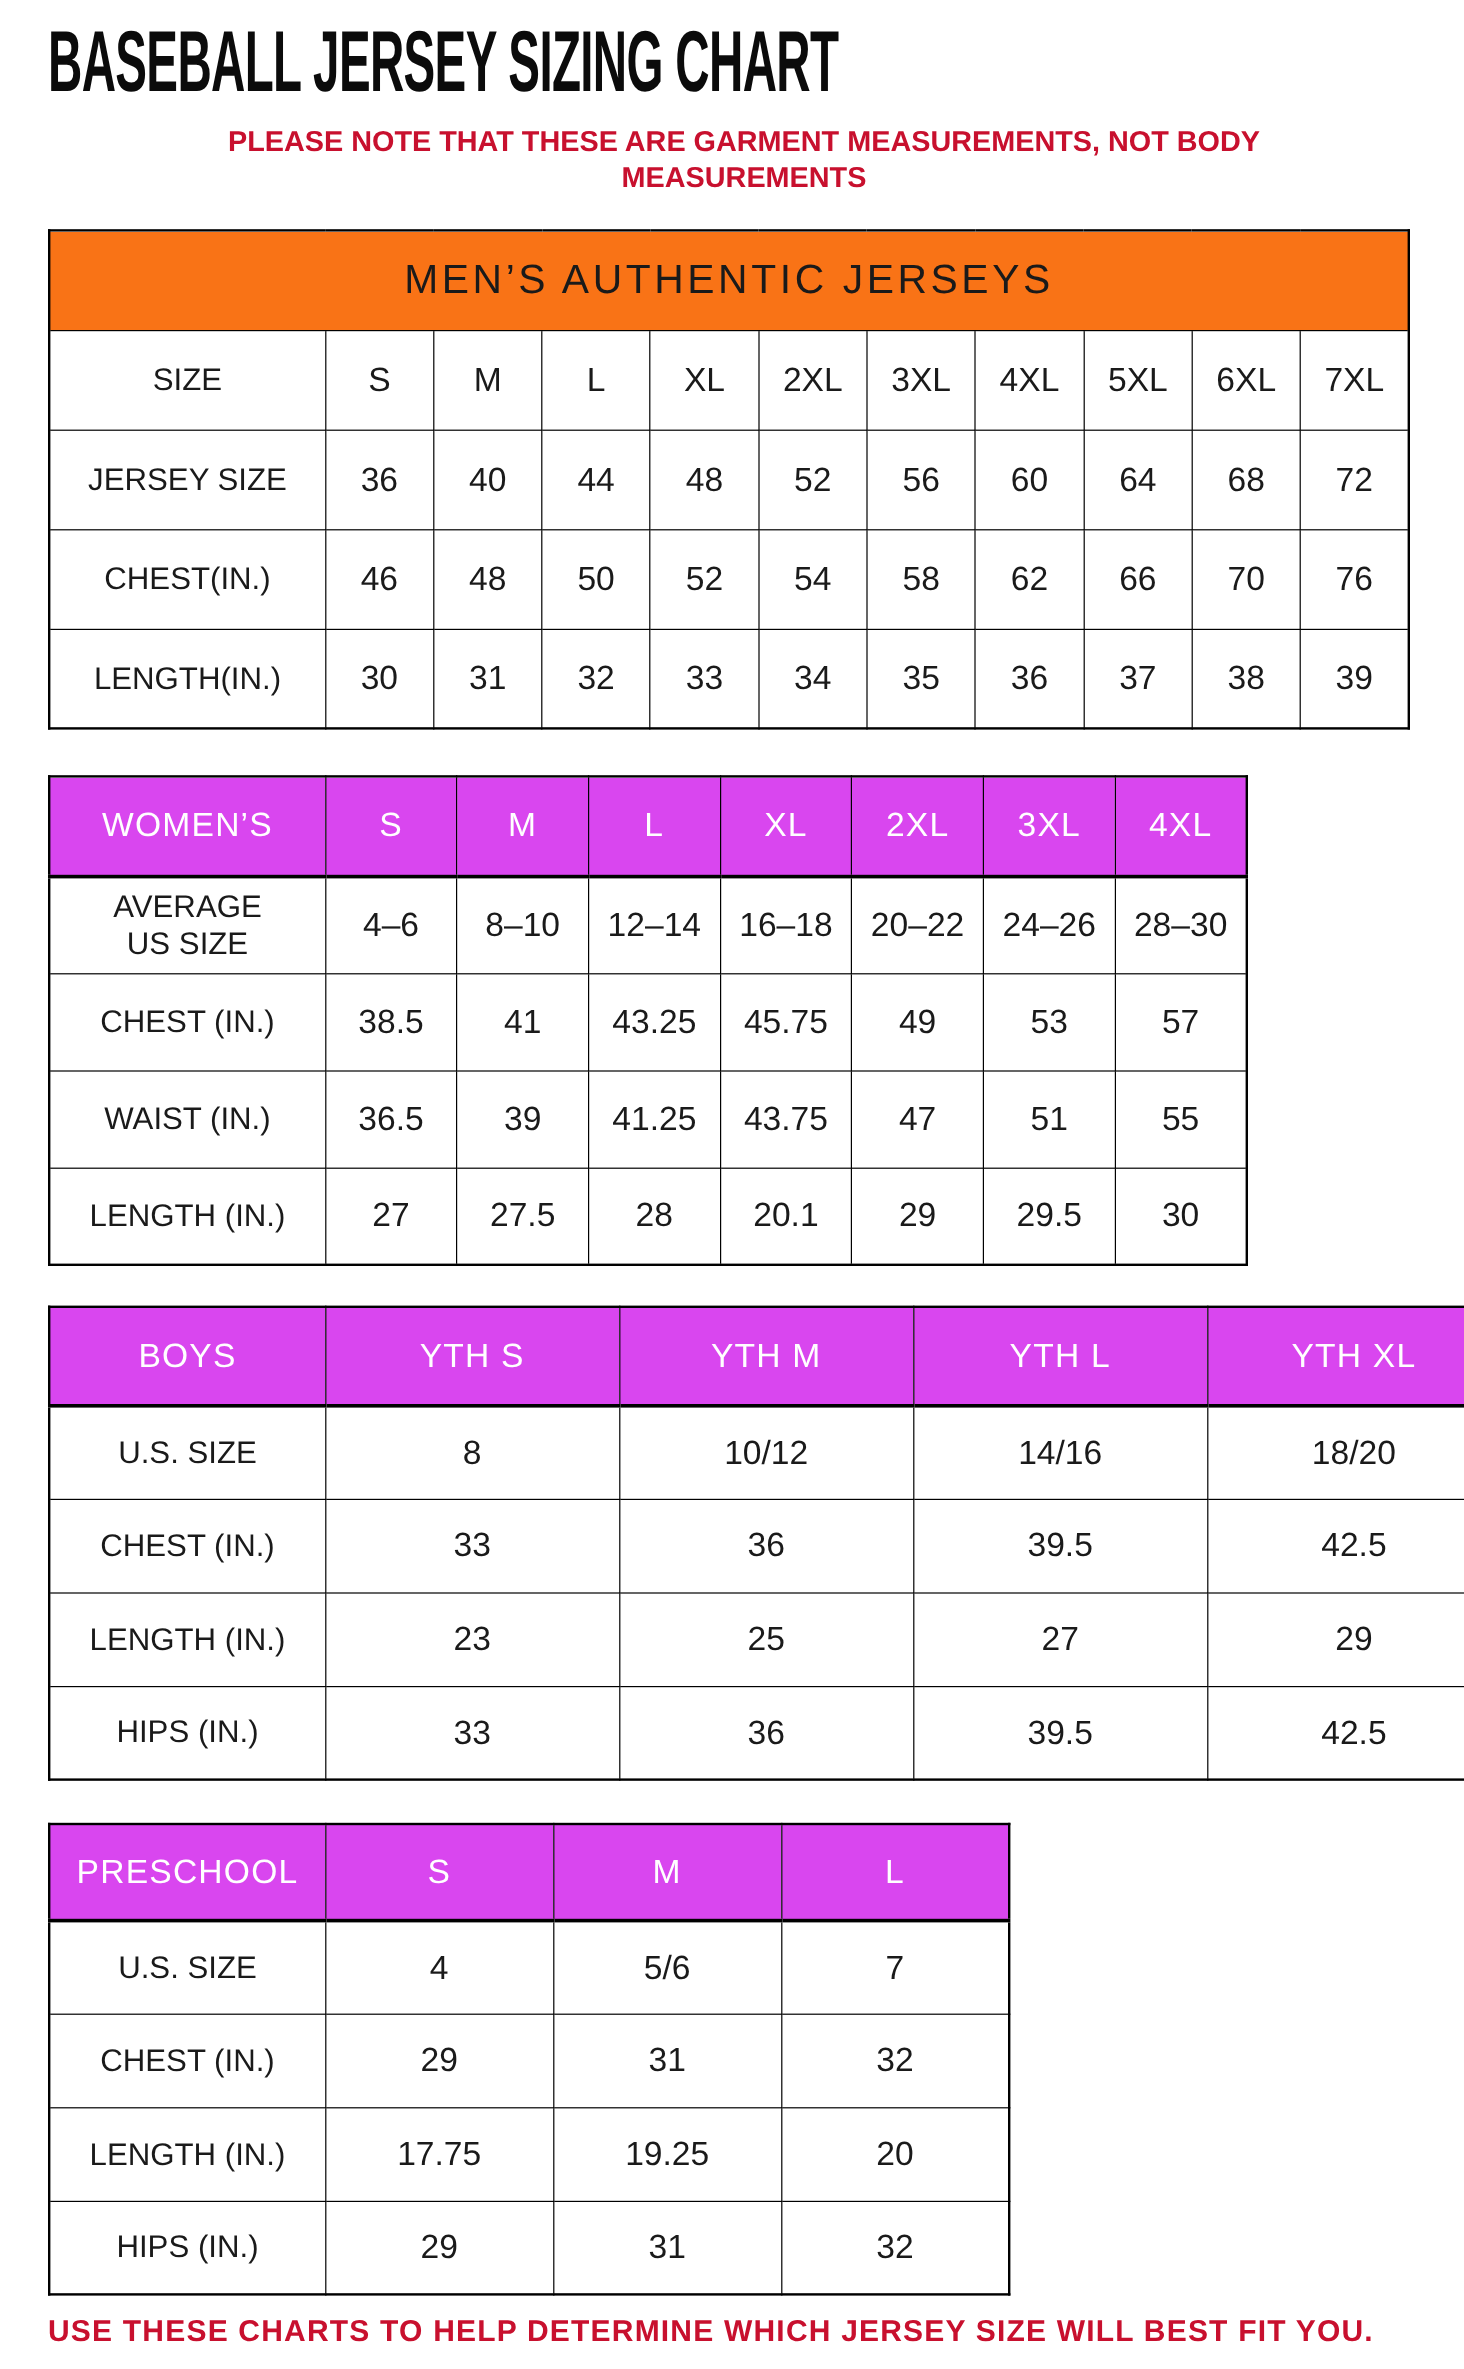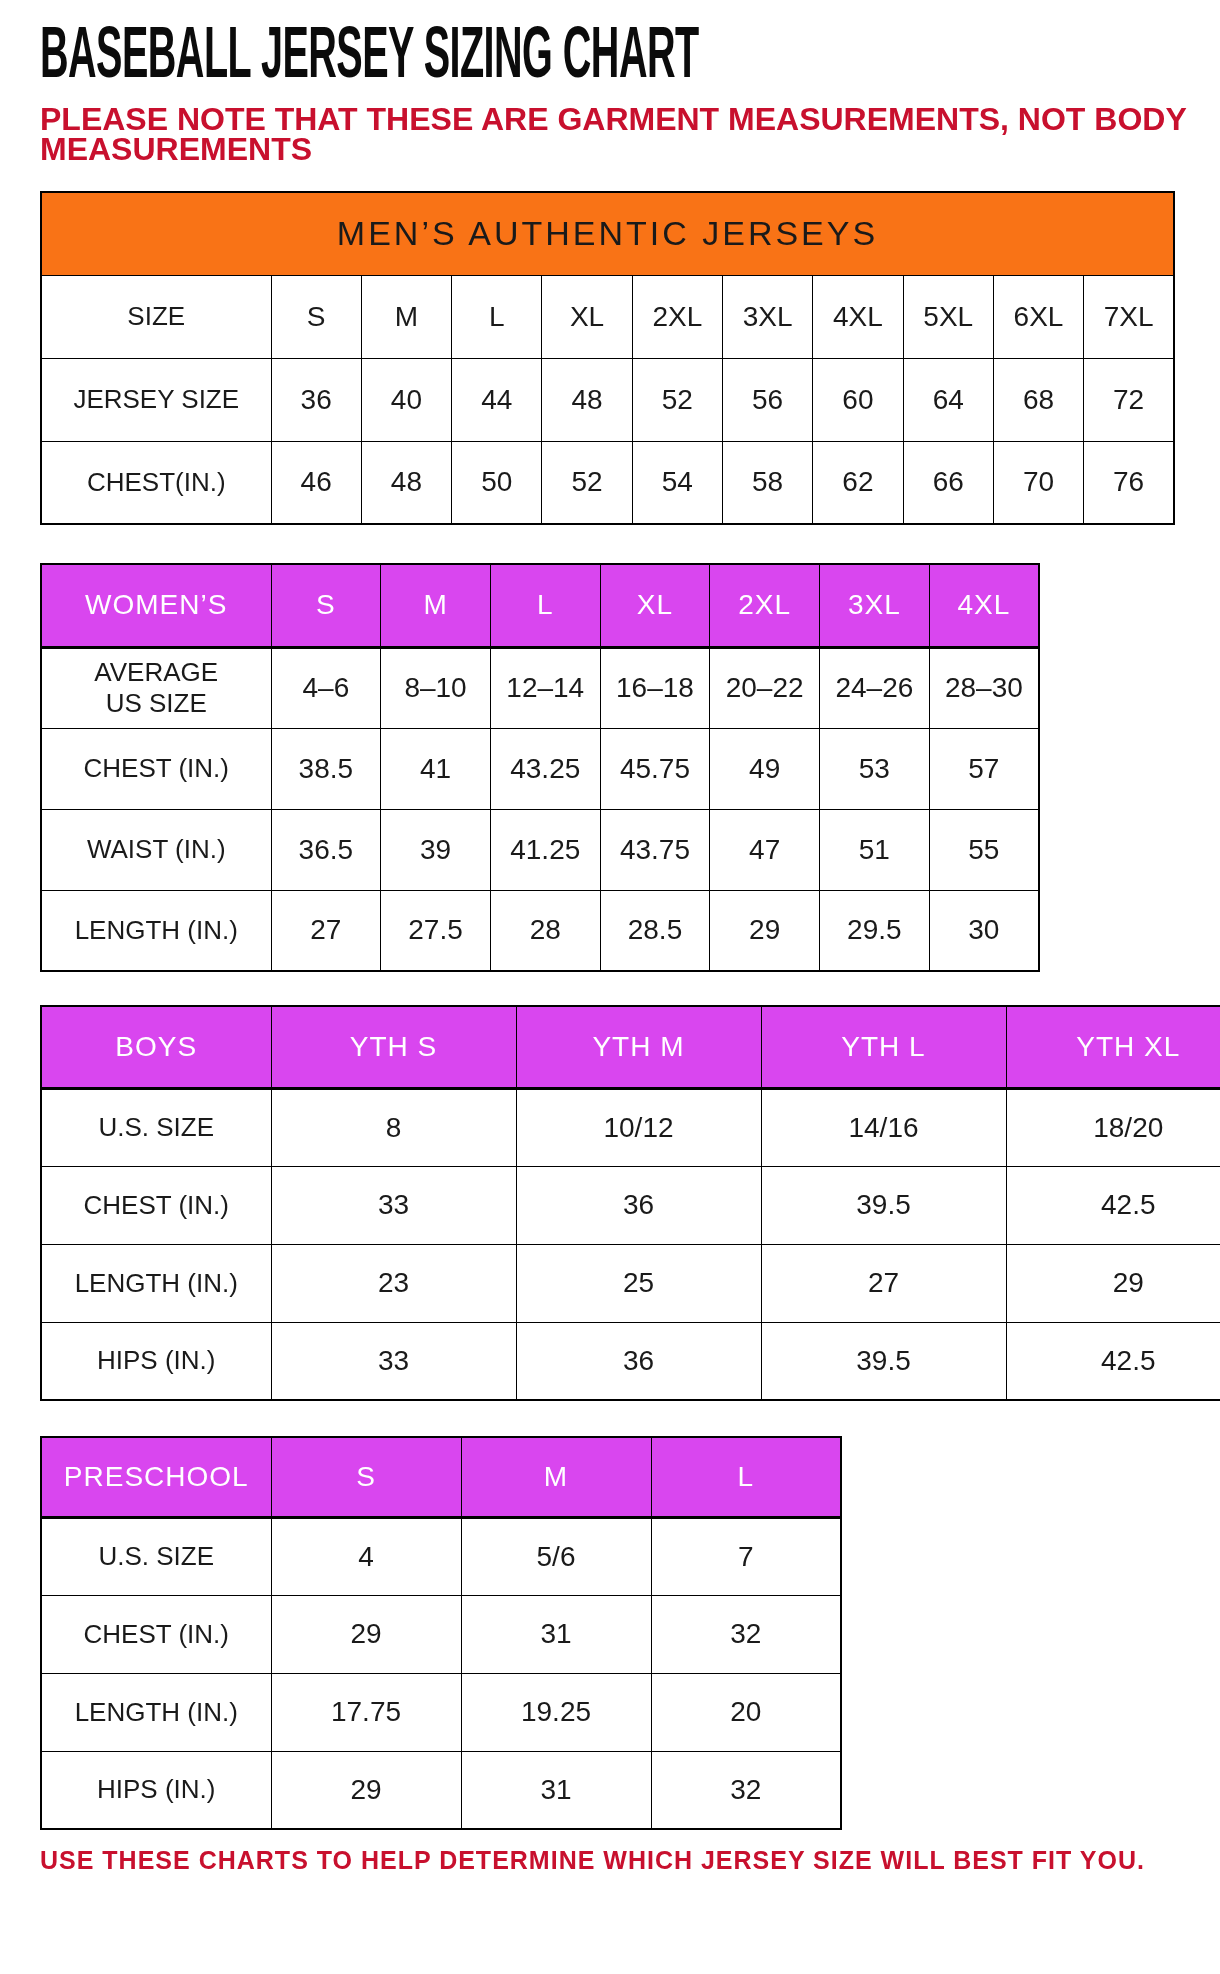--- a/index.html
+++ b/index.html
@@ -18,21 +18,21 @@
     line-height: 56px;
     font-size: 72px;
     font-weight: bold;
     letter-spacing: -1px;
     color: #0b0b0b;
     white-space: nowrap;
     transform: scaleX(0.55);
     transform-origin: left center;
   }
 
-  .note { font-size: 32px; font-weight: bold; line-height: 30px; }
+  .note { font-size: 24px; font-weight: bold; line-height: 30px; text-align: center; }
   .note, .footer { color: #c8102e; }
 
   .footer {
     margin-top: 16px;
     font-size: 25px;
     font-weight: bold;
     letter-spacing: 1px;
     white-space: nowrap;
   }
 
@@ -150,20 +150,33 @@
           <td class="cell">48</td>
           <td class="cell">50</td>
           <td class="cell">52</td>
           <td class="cell">54</td>
           <td class="cell">58</td>
           <td class="cell">62</td>
           <td class="cell">66</td>
           <td class="cell">70</td>
           <td class="cell">76</td>
         </tr>
+        <tr>
+          <td class="row-label">LENGTH(IN.)</td>
+          <td class="cell">30</td>
+          <td class="cell">31</td>
+          <td class="cell">32</td>
+          <td class="cell">33</td>
+          <td class="cell">34</td>
+          <td class="cell">35</td>
+          <td class="cell">36</td>
+          <td class="cell">37</td>
+          <td class="cell">38</td>
+          <td class="cell">39</td>
+        </tr>
       </tbody>
     </table>
 
   <table class="sz-table t-womens">
       <colgroup>
         <col class="label-col">
         <col>
         <col>
         <col>
         <col>
@@ -215,21 +228,21 @@
           <td class="cell">43.75</td>
           <td class="cell">47</td>
           <td class="cell">51</td>
           <td class="cell">55</td>
         </tr>
         <tr>
           <td class="row-label">LENGTH (IN.)</td>
           <td class="cell">27</td>
           <td class="cell">27.5</td>
           <td class="cell">28</td>
-          <td class="cell">28.5</td>
+          <td class="cell">20.1</td>
           <td class="cell">29</td>
           <td class="cell">29.5</td>
           <td class="cell">30</td>
         </tr>
       </tbody>
     </table>
 
   <table class="sz-table t-boys">
       <colgroup>
         <col class="label-col">

